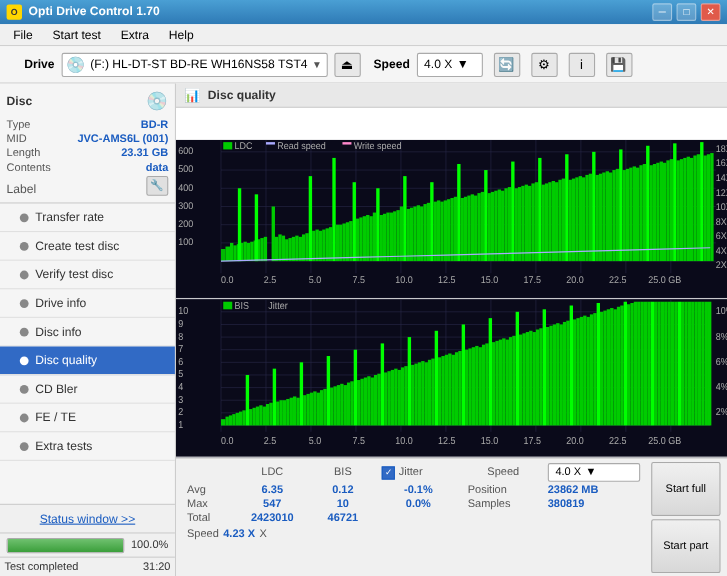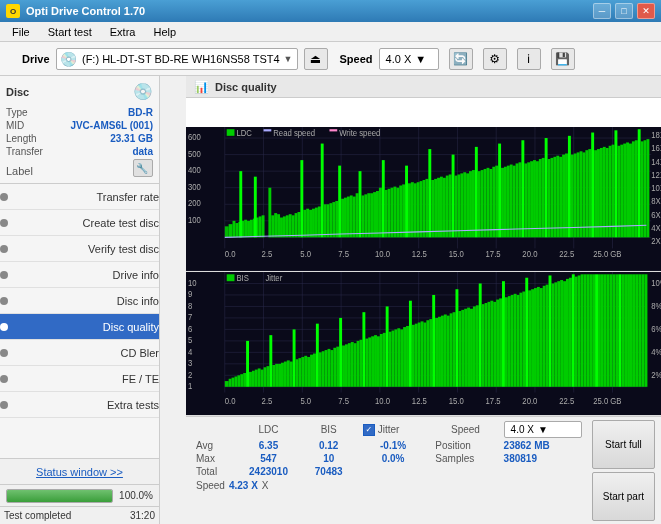--- a/index.html
+++ b/index.html
@@ -88,21 +88,20 @@
       display: flex; align-items: center; justify-content: center;
       cursor: pointer;
       font-size: 12px;
       margin-left: 4px;
     }
 
     
     .main-layout {
       display: flex;
       height: calc(524px - 22px - 20px - 34px);
-      gap: 26px;
     }
 
     
     .sidebar {
       width: 160px;
       background: #f5f5f5;
       border-right: 1px solid #ccc;
       display: flex;
       flex-direction: column;
       flex-shrink: 0;
@@ -138,27 +137,26 @@
       display: flex; align-items: center; justify-content: center;
       cursor: pointer; font-size: 10px;
     }
 
     
     .sidebar-nav { flex: 1; }
     .nav-item {
       height: 26px;
       display: flex;
       align-items: center;
-      padding: 0 0;
+      padding: 0 18px;
       gap: 6px;
       cursor: pointer;
       font-size: 11px;
       color: #333;
       border-bottom: 1px solid #e0e0e0;
-      justify-content: space-between;
     }
     .nav-item.active {
       background: #316ac5;
       color: white;
     }
     .nav-item-dot {
       width: 8px; height: 8px;
       border-radius: 50%;
       background: #888;
       flex-shrink: 0;
@@ -340,21 +338,21 @@
       </div>
       <div class="disc-row">
         <span class="disc-field">MID</span>
         <span class="disc-value">JVC-AMS6L (001)</span>
       </div>
       <div class="disc-row">
         <span class="disc-field">Length</span>
         <span class="disc-value">23.31 GB</span>
       </div>
       <div class="disc-row">
-        <span class="disc-field">Transfer</span>
+        <span class="disc-field">Contents</span>
         <span class="disc-value">data</span>
       </div>
       <div class="label-row">
         <span class="disc-field">Label</span>
         <div class="label-icon-btn">🔧</div>
       </div>
     </div>
 
     <div class="sidebar-nav">
       <div class="nav-item">
@@ -879,21 +877,21 @@
             <td style="padding:1px 4px; color:#555;">Max</td>
             <td style="padding:1px 4px; color:#1a5cc0; text-align:center; font-weight:700;">547</td>
             <td style="padding:1px 4px; color:#1a5cc0; text-align:center; font-weight:600;">10</td>
             <td style="padding:1px 4px; color:#1a5cc0; text-align:center; font-weight:600;">0.0%</td>
             <td style="padding:1px 4px; color:#555; font-size:10px;">Samples</td>
             <td style="padding:1px 4px; color:#1a5cc0; font-weight:600; font-size:10px;">380819</td>
           </tr>
           <tr>
             <td style="padding:1px 4px; color:#555;margin-left:48px;">Total</td>
             <td style="padding:1px 4px; color:#1a5cc0; text-align:center; font-weight:600;">2423010</td>
-            <td style="padding:1px 4px; color:#1a5cc0; text-align:center; font-weight:600;">70483</td>
+            <td style="padding:1px 4px; color:#1a5cc0; text-align:center; font-weight:600;">46721</td>
             <td style="padding:1px 4px;"></td>
             <td style="padding:1px 4px;"></td>
             <td style="padding:1px 4px;"></td>
           </tr>
         </tbody>
           </table>
 
         <div style="display:flex; align-items:center; gap:4px; margin-top:2px; padding-left:4px;">
           <span style="color:#555; font-size:10px;">Speed</span>
           <span style="color:#1a5cc0; font-weight:600; font-size:10px;">4.23 X</span>

